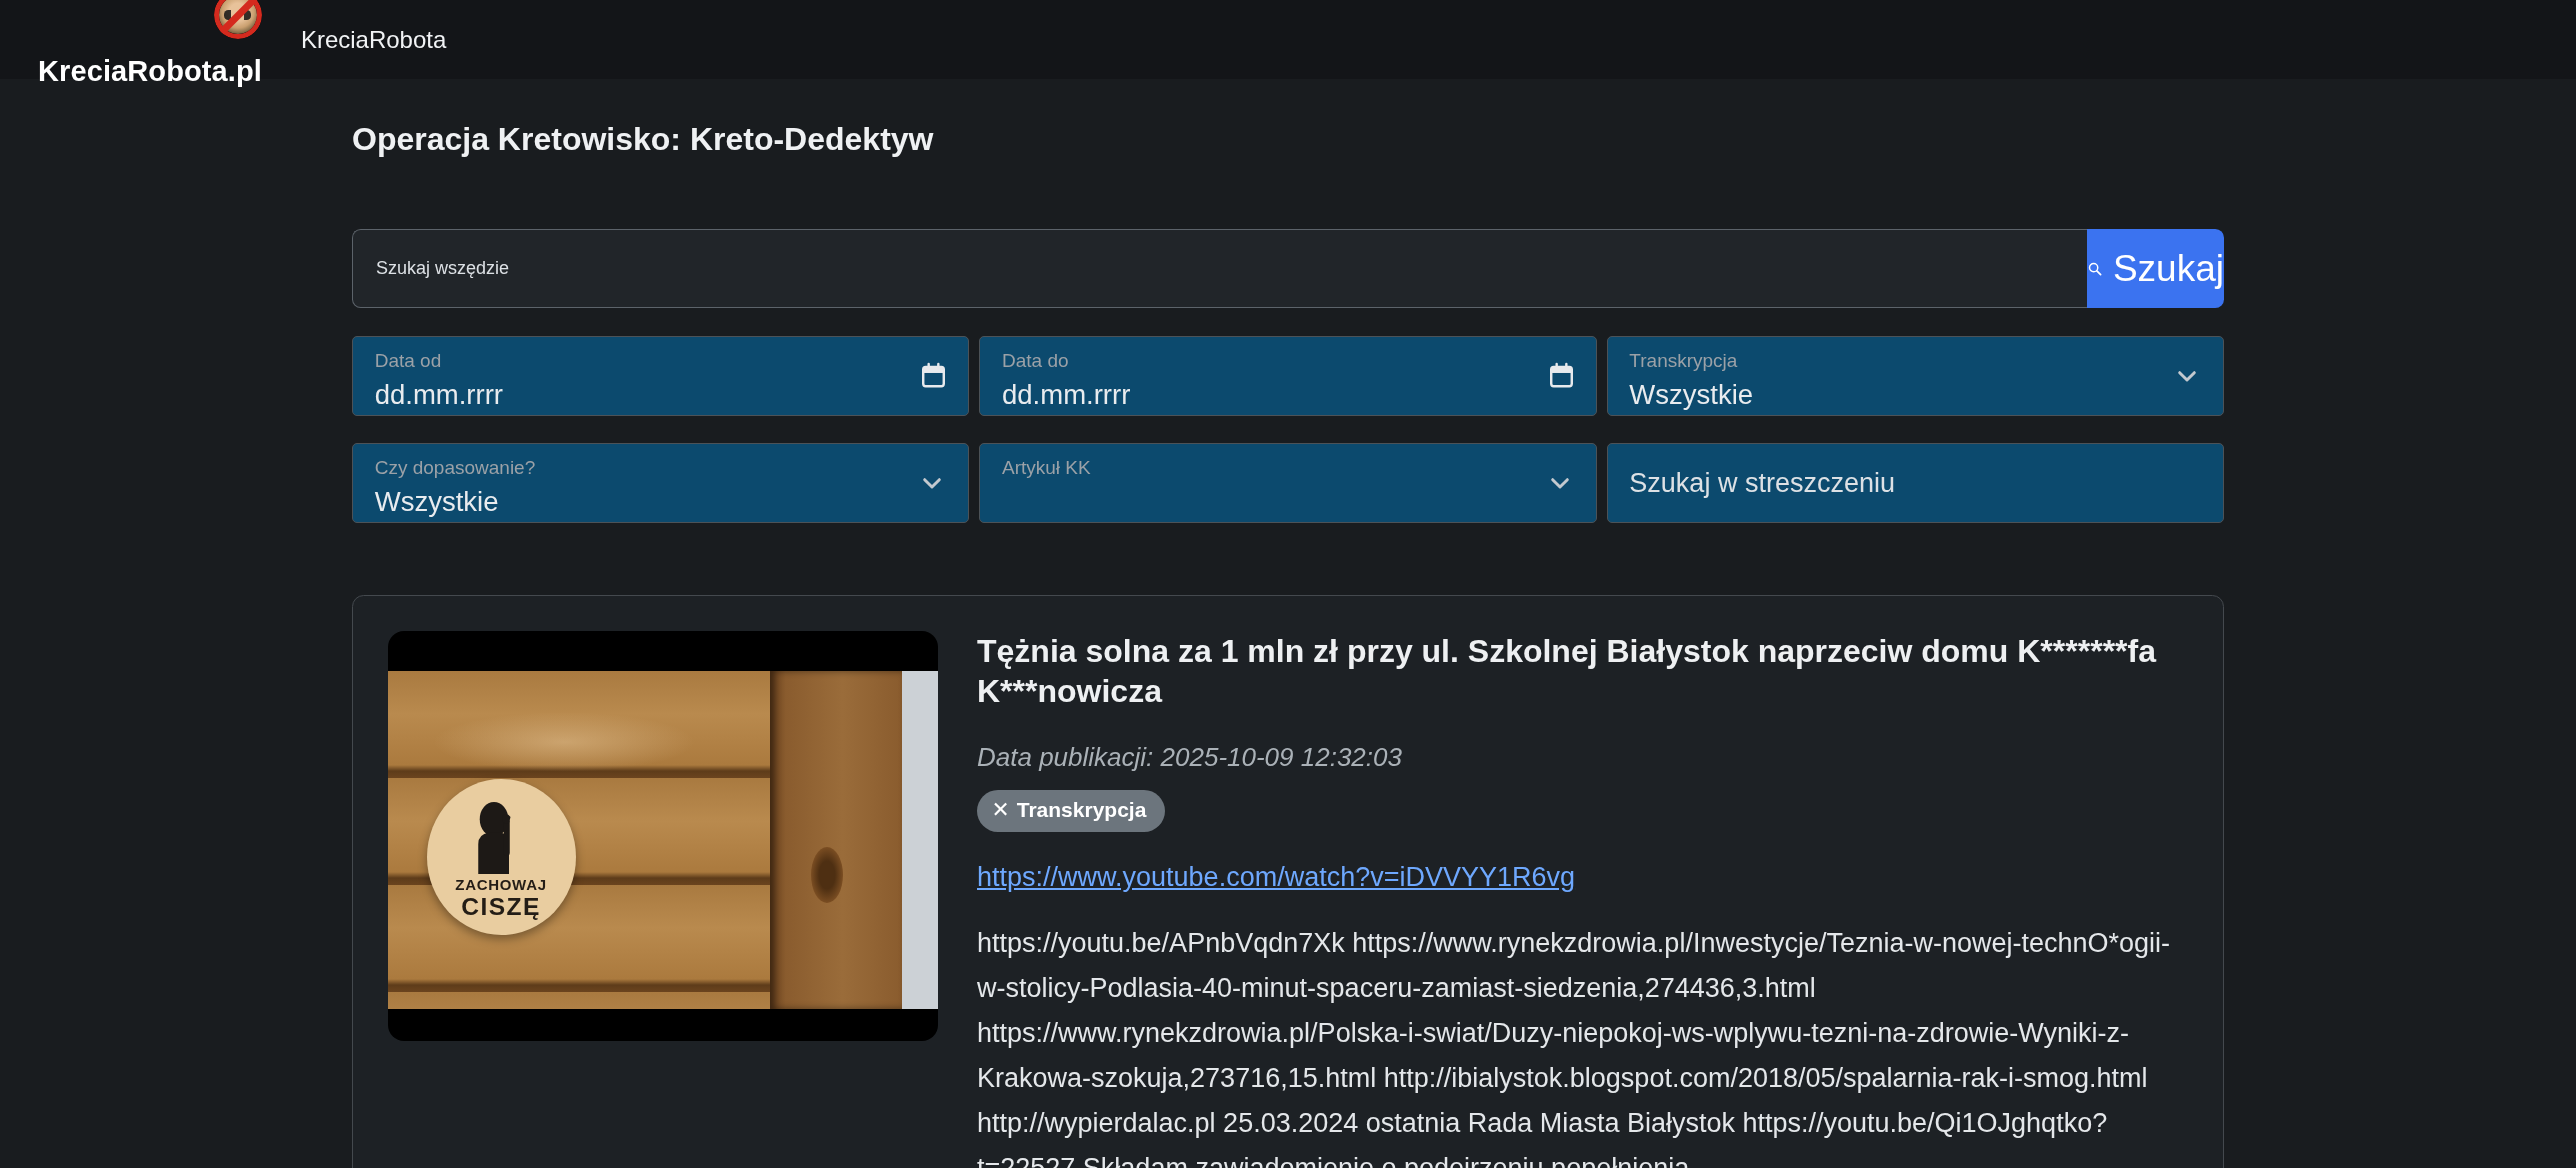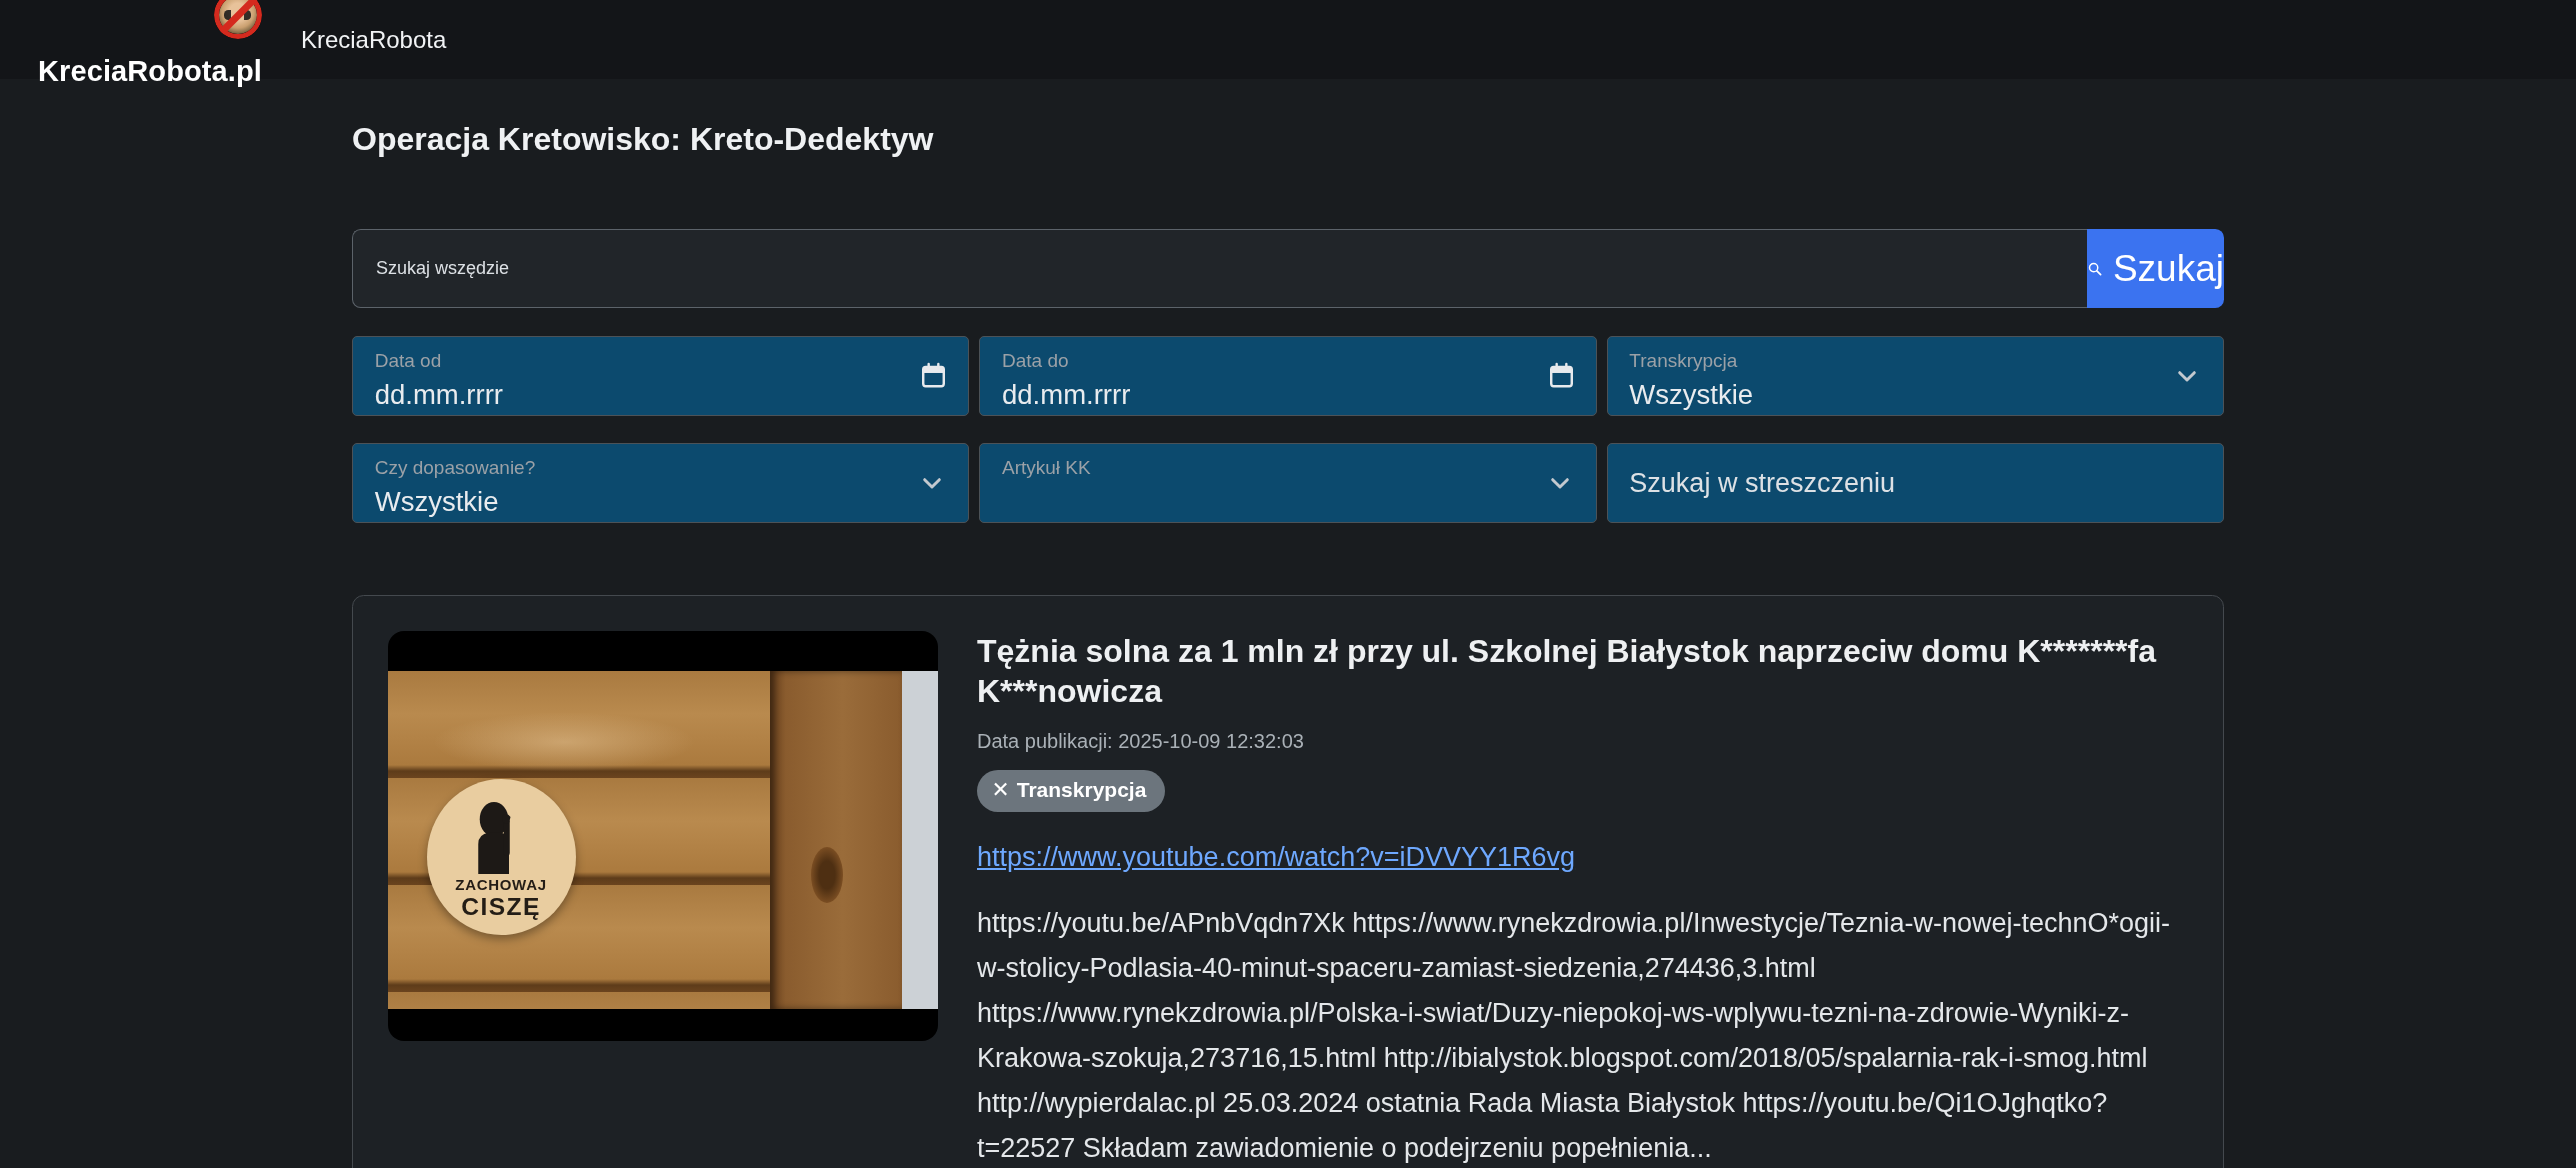--- a/index.html
+++ b/index.html
@@ -98,21 +98,21 @@
     background:#e9cda0; box-shadow:0 4.3px 10px rgba(0,0,0,.35);
     display:flex; flex-direction:column; align-items:center; justify-content:flex-start;
     padding-top:20px;
   }
   .sign svg { width:75px; height:75px; }
   .sign-l1 { font-size:15px; font-weight:700; color:#241d16; letter-spacing:0.7px; margin-top:1.4px; }
   .sign-l2 { font-size:24.6px; font-weight:700; color:#241d16; letter-spacing:1.4px; }
 
   .content { flex:1; min-width:0; display:flex; flex-direction:column; align-items:flex-start; }
   .result-title { font-size:32px; font-weight:600; color:#eef0f2; line-height:1.25; }
-  .pubdate { margin-top:19px; font-size:20px; color:#aab1b7; }
+  .pubdate { margin-top:31px; font-size:26px; color:#aab1b7;font-style:italic; }
   .badge {
     margin-top:17.3px; display:inline-flex; align-items:center; gap:7.2px;
     background:#6c757d; color:#ffffff; font-size:21px; font-weight:700;
     border-radius:722px; padding:7.2px 19px 8.7px 14.4px; cursor:pointer;
   }
   .badge .x { font-weight:400; font-size:21.7px; }
   .yt-link { margin-top:30px; font-size:27px; color:#6ea8fe; text-decoration:underline; cursor:pointer; }
   .excerpt {
     margin-top:27.5px; font-size:27px; line-height:45px; color:#e4e7ea;
     overflow-wrap:break-word; width:100%;

